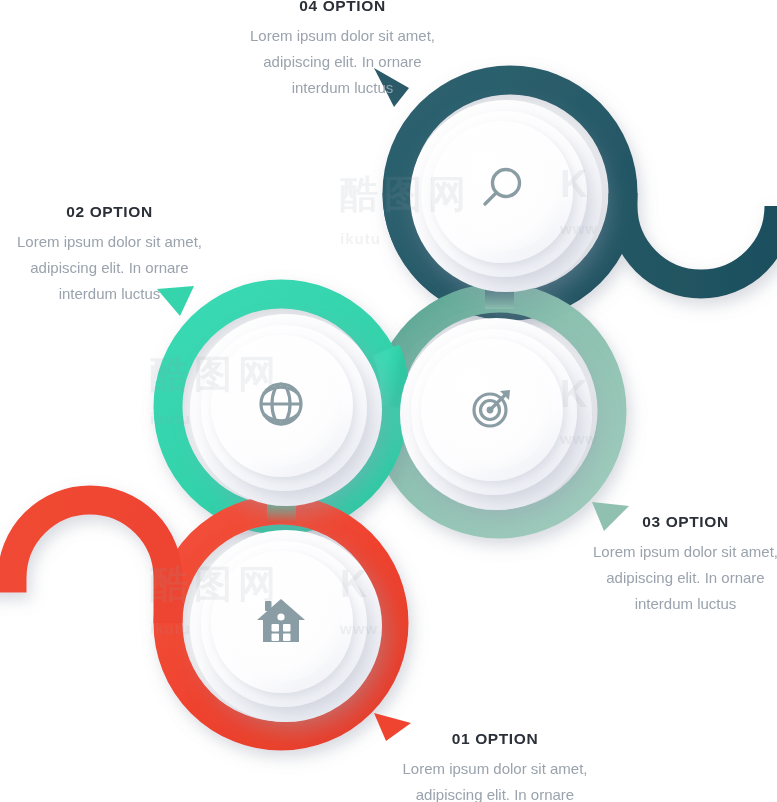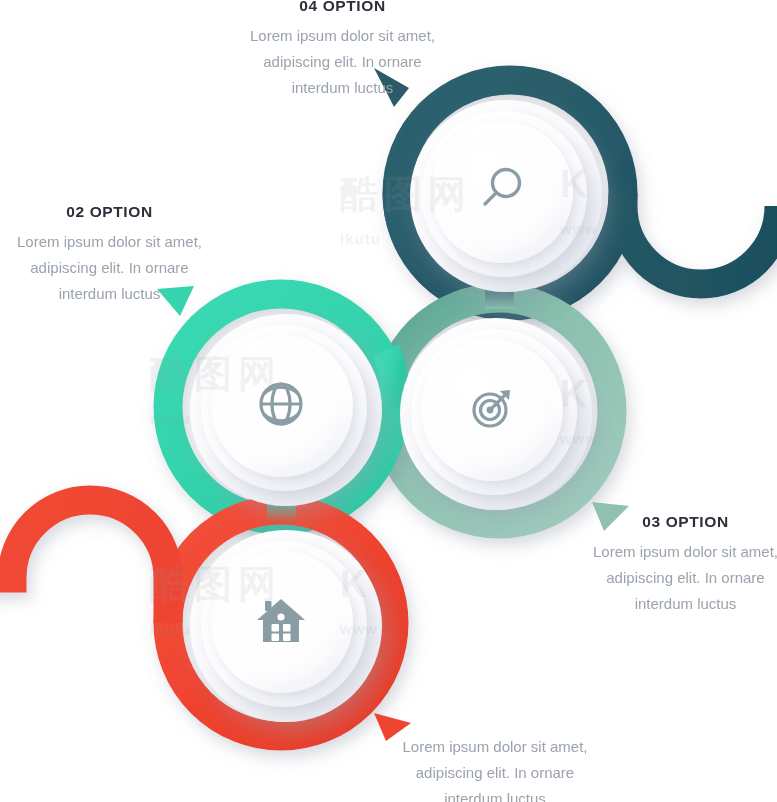--- a/index.html
+++ b/index.html
@@ -268,20 +268,21 @@
   <div class="label" id="label-03">
     <div class="ttl">03 OPTION</div>
     <div class="desc">
       <div>Lorem ipsum dolor sit amet,</div>
       <div>adipiscing elit. In ornare</div>
       <div>interdum luctus</div>
     </div>
   </div>
 
   <div class="label" id="label-01">
+    <div class="ttl">01 OPTION</div>
     <div class="desc">
       <div>Lorem ipsum dolor sit amet,</div>
       <div>adipiscing elit. In ornare</div>
       <div>interdum luctus</div>
     </div>
   </div>
 
 </div>
 
 </body></html>

